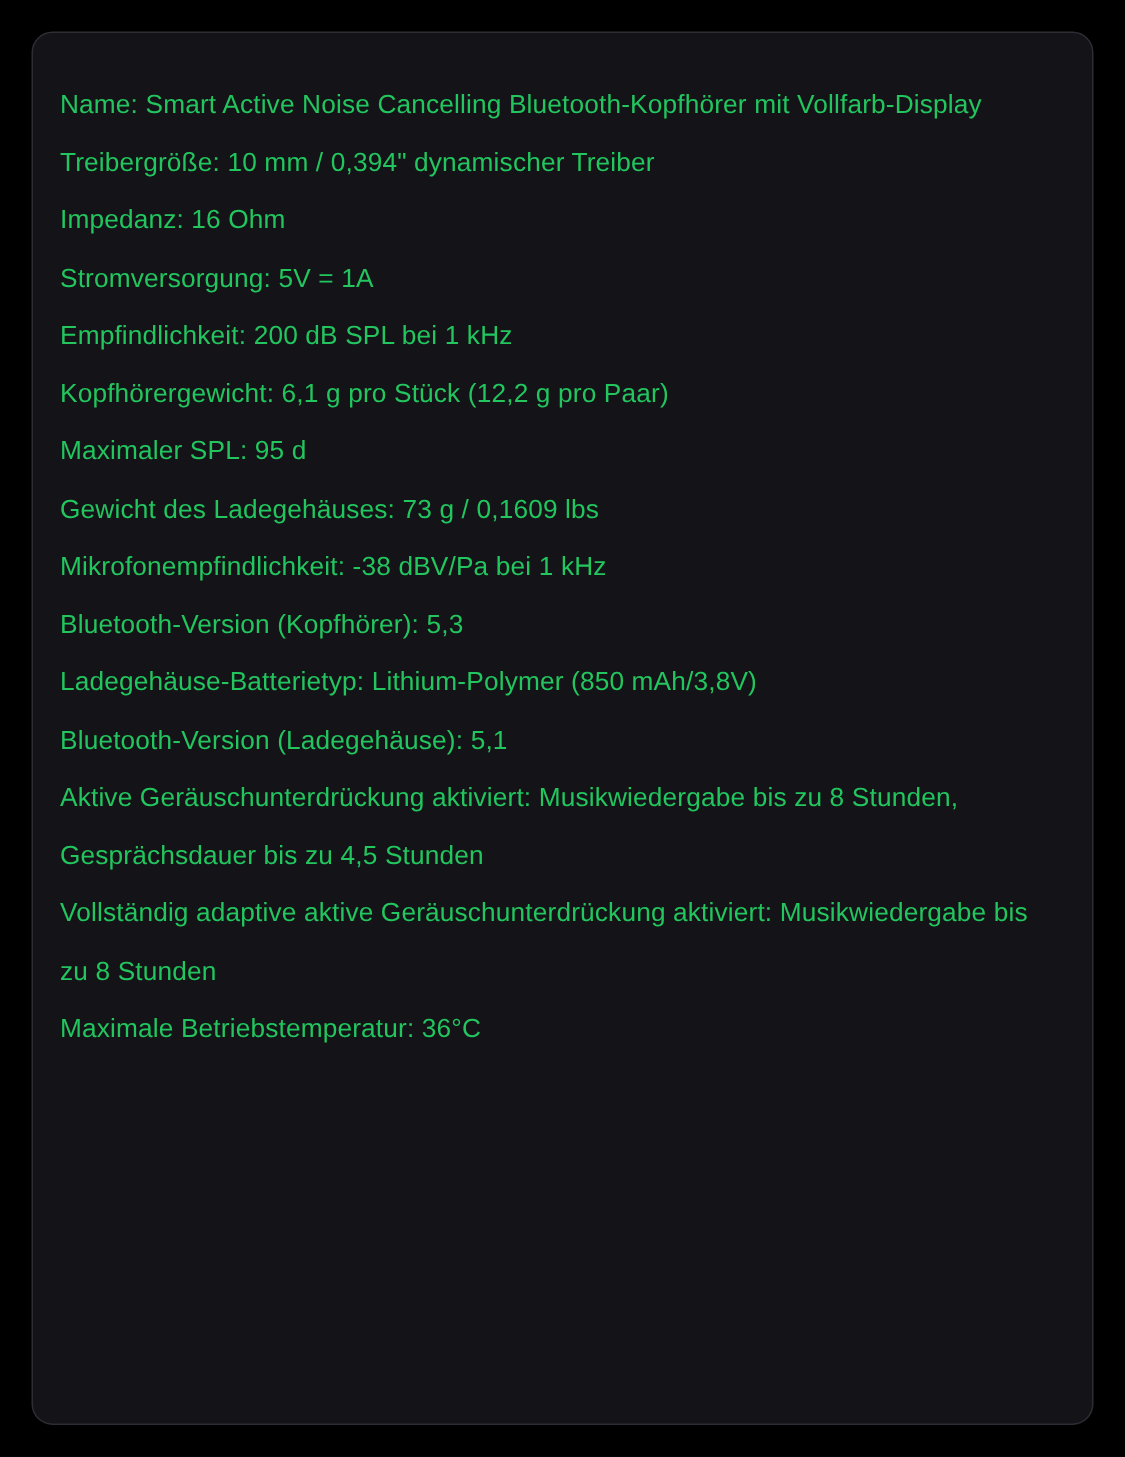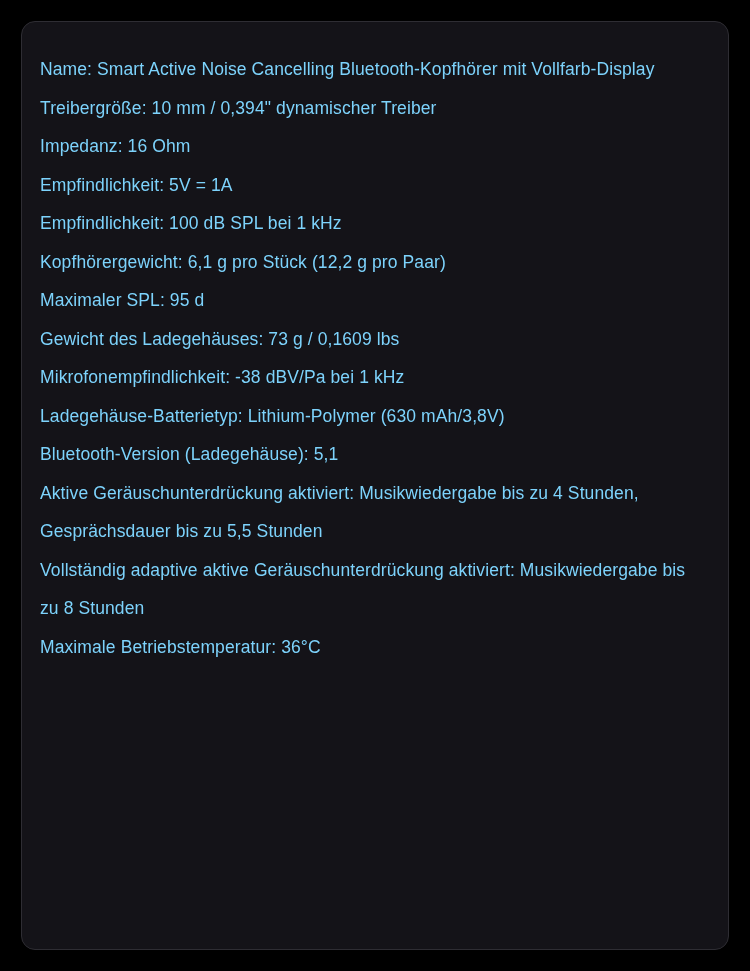--- a/index.html
+++ b/index.html
@@ -24,40 +24,41 @@
     border: 1px solid #2e2d33;
     border-radius: 14px;
     padding: 28px 30px 20px 18px;
   }
   .spec-list {
     list-style: none;
     margin: 0;
     padding: 0;
   }
   .spec-line {
-    color: #7dd3fc;
+    color: #22c55e;
     font-size: 17.5px;
     line-height: 38.5px;
     letter-spacing: 0.1px;
     white-space: normal;
   }
 </style>
 </head>
 <body>
 
 <div class="spec-card">
   <ul class="spec-list">
     <li class="spec-line">Name: Smart Active Noise Cancelling Bluetooth-Kopfhörer mit Vollfarb-Display</li>
     <li class="spec-line">Treibergröße: 10 mm / 0,394" dynamischer Treiber</li>
     <li class="spec-line">Impedanz: 16 Ohm</li>
-    <li class="spec-line">Empfindlichkeit: 5V = 1A</li>
-    <li class="spec-line">Empfindlichkeit: 100 dB SPL bei 1 kHz</li>
+    <li class="spec-line">Stromversorgung: 5V = 1A</li>
+    <li class="spec-line">Empfindlichkeit: 200 dB SPL bei 1 kHz</li>
     <li class="spec-line">Kopfhörergewicht: 6,1 g pro Stück (12,2 g pro Paar)</li>
     <li class="spec-line">Maximaler SPL: 95 d</li>
     <li class="spec-line">Gewicht des Ladegehäuses: 73 g / 0,1609 lbs</li>
     <li class="spec-line">Mikrofonempfindlichkeit: -38 dBV/Pa bei 1 kHz</li>
-    <li class="spec-line">Ladegehäuse-Batterietyp: Lithium-Polymer (630 mAh/3,8V)</li>
+    <li class="spec-line">Bluetooth-Version (Kopfhörer): 5,3</li>
+    <li class="spec-line">Ladegehäuse-Batterietyp: Lithium-Polymer (850 mAh/3,8V)</li>
     <li class="spec-line">Bluetooth-Version (Ladegehäuse): 5,1</li>
-    <li class="spec-line">Aktive Geräuschunterdrückung aktiviert: Musikwiedergabe bis zu 4 Stunden, Gesprächsdauer bis zu 5,5 Stunden</li>
+    <li class="spec-line">Aktive Geräuschunterdrückung aktiviert: Musikwiedergabe bis zu 8 Stunden, Gesprächsdauer bis zu 4,5 Stunden</li>
     <li class="spec-line">Vollständig adaptive aktive Geräuschunterdrückung aktiviert: Musikwiedergabe bis zu 8 Stunden</li>
     <li class="spec-line">Maximale Betriebstemperatur: 36°C</li>
   </ul>
 </div>
 
 </body></html>

